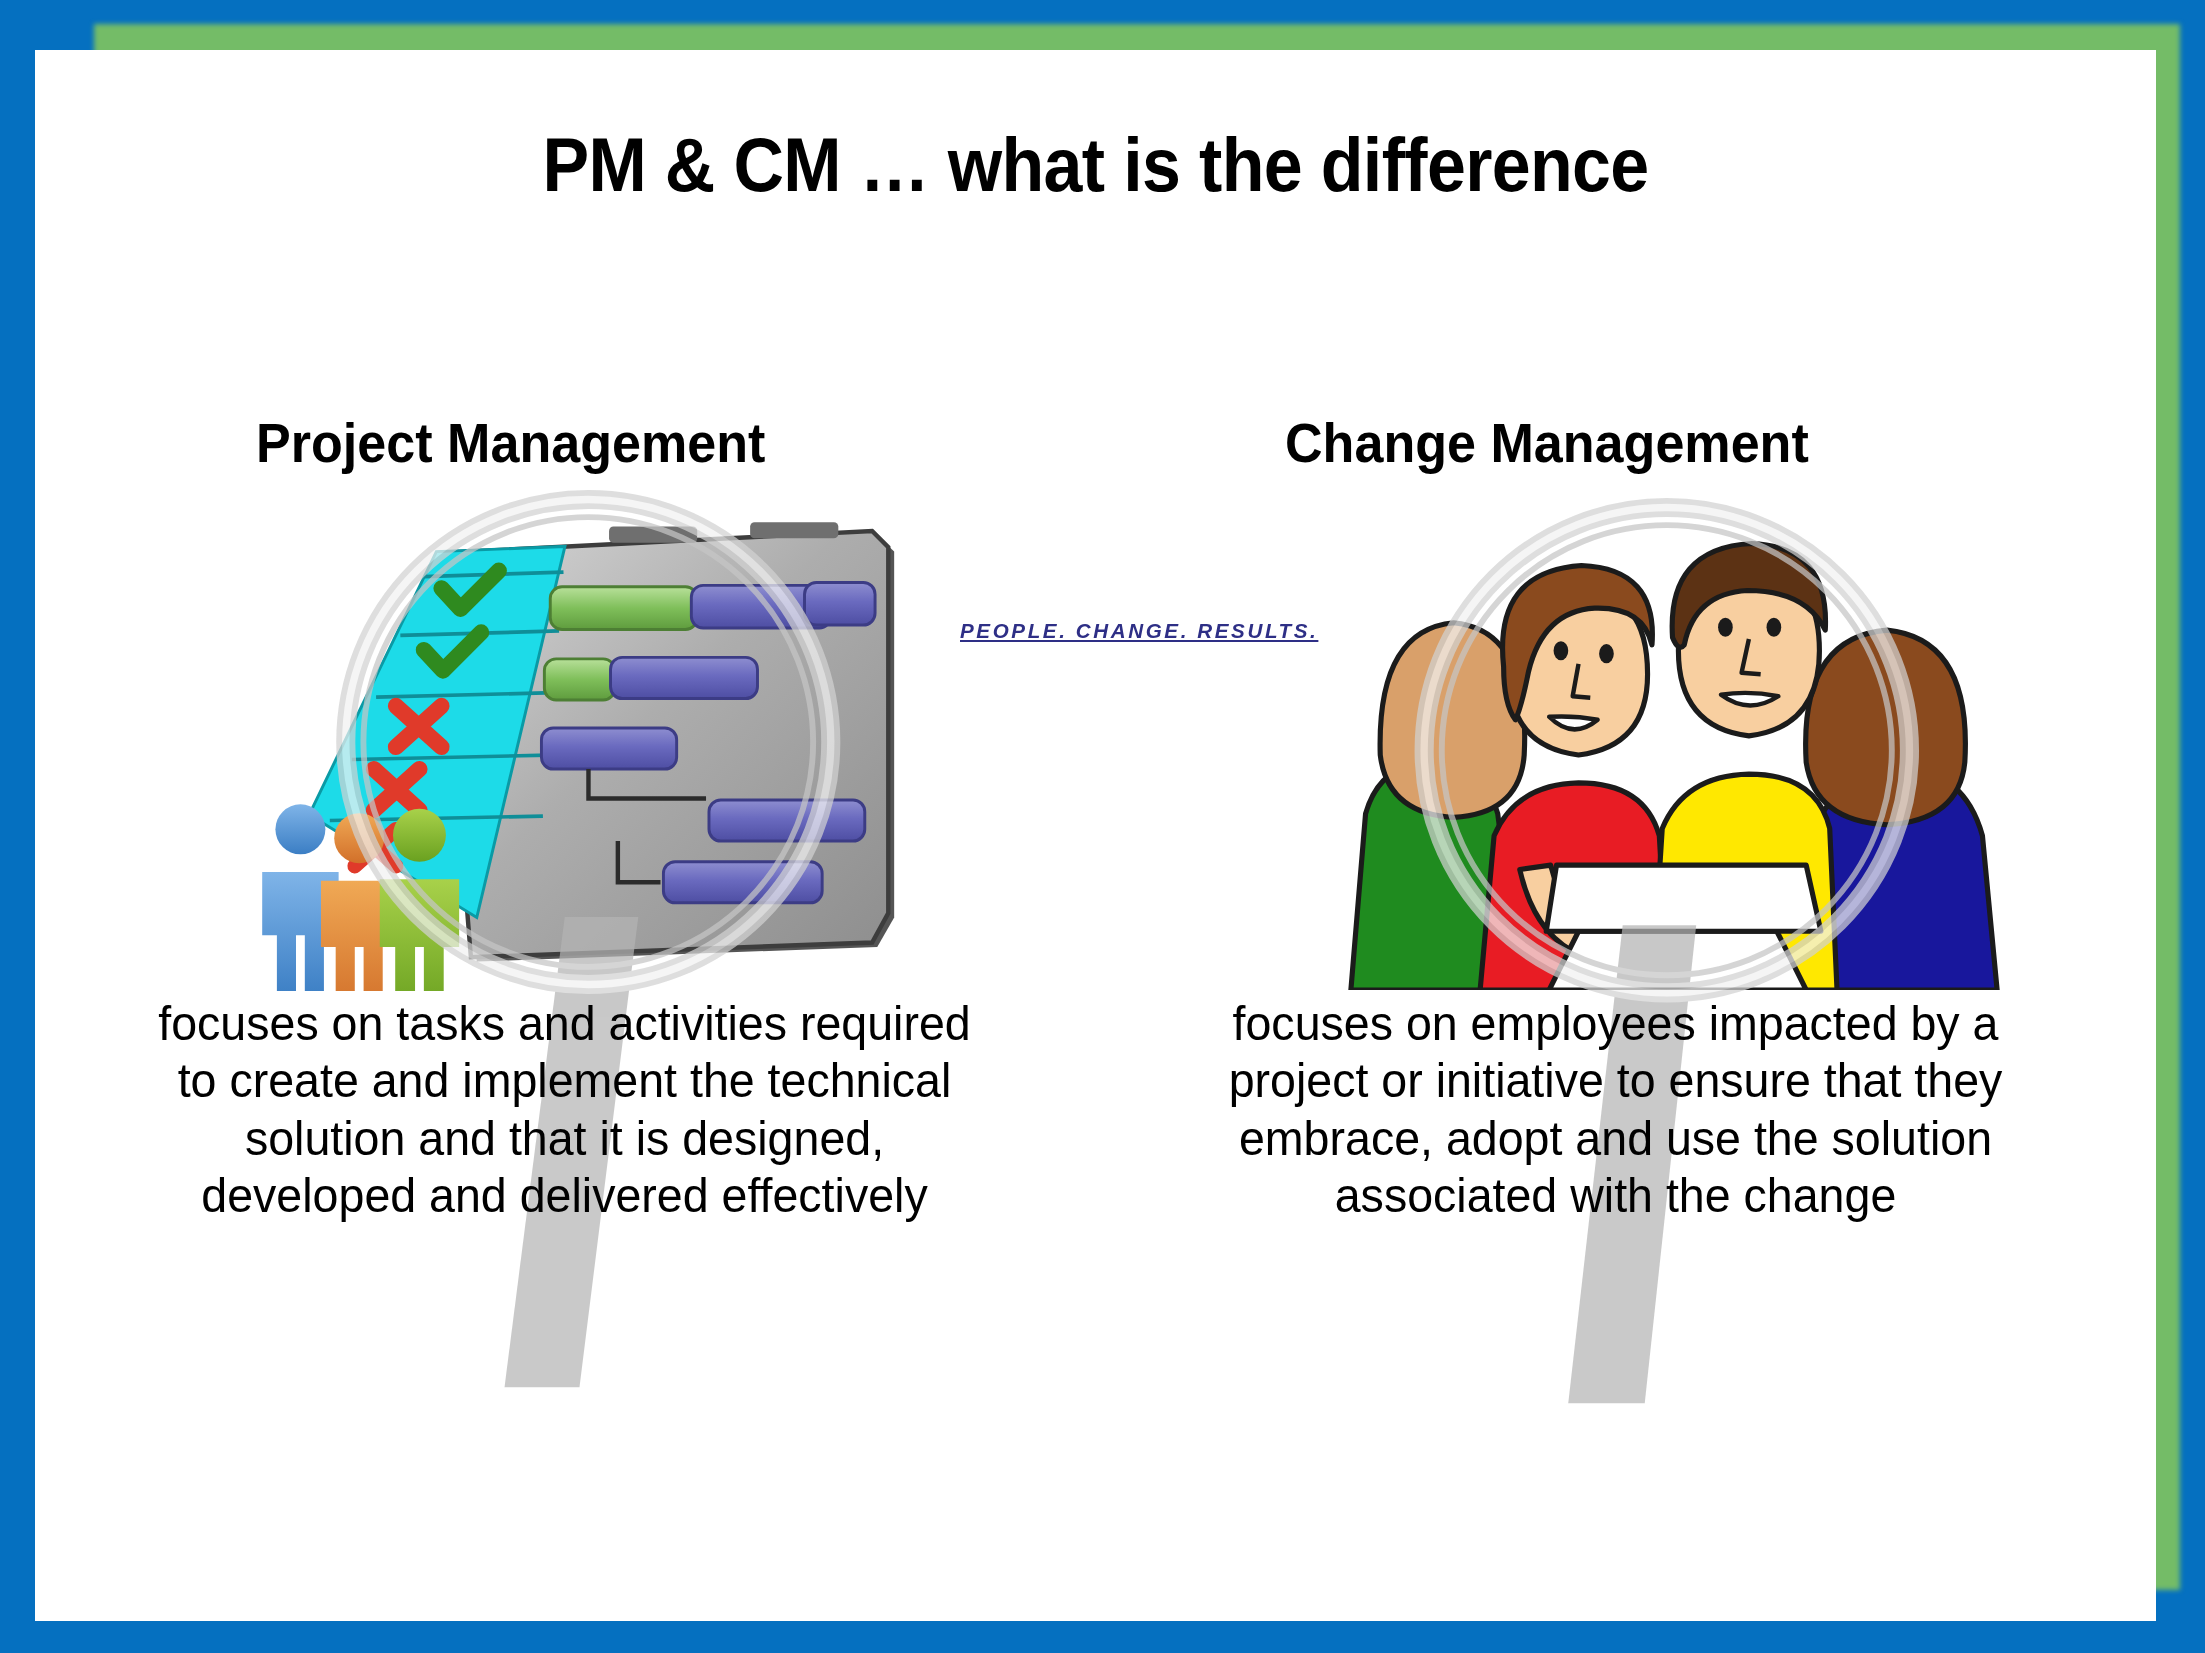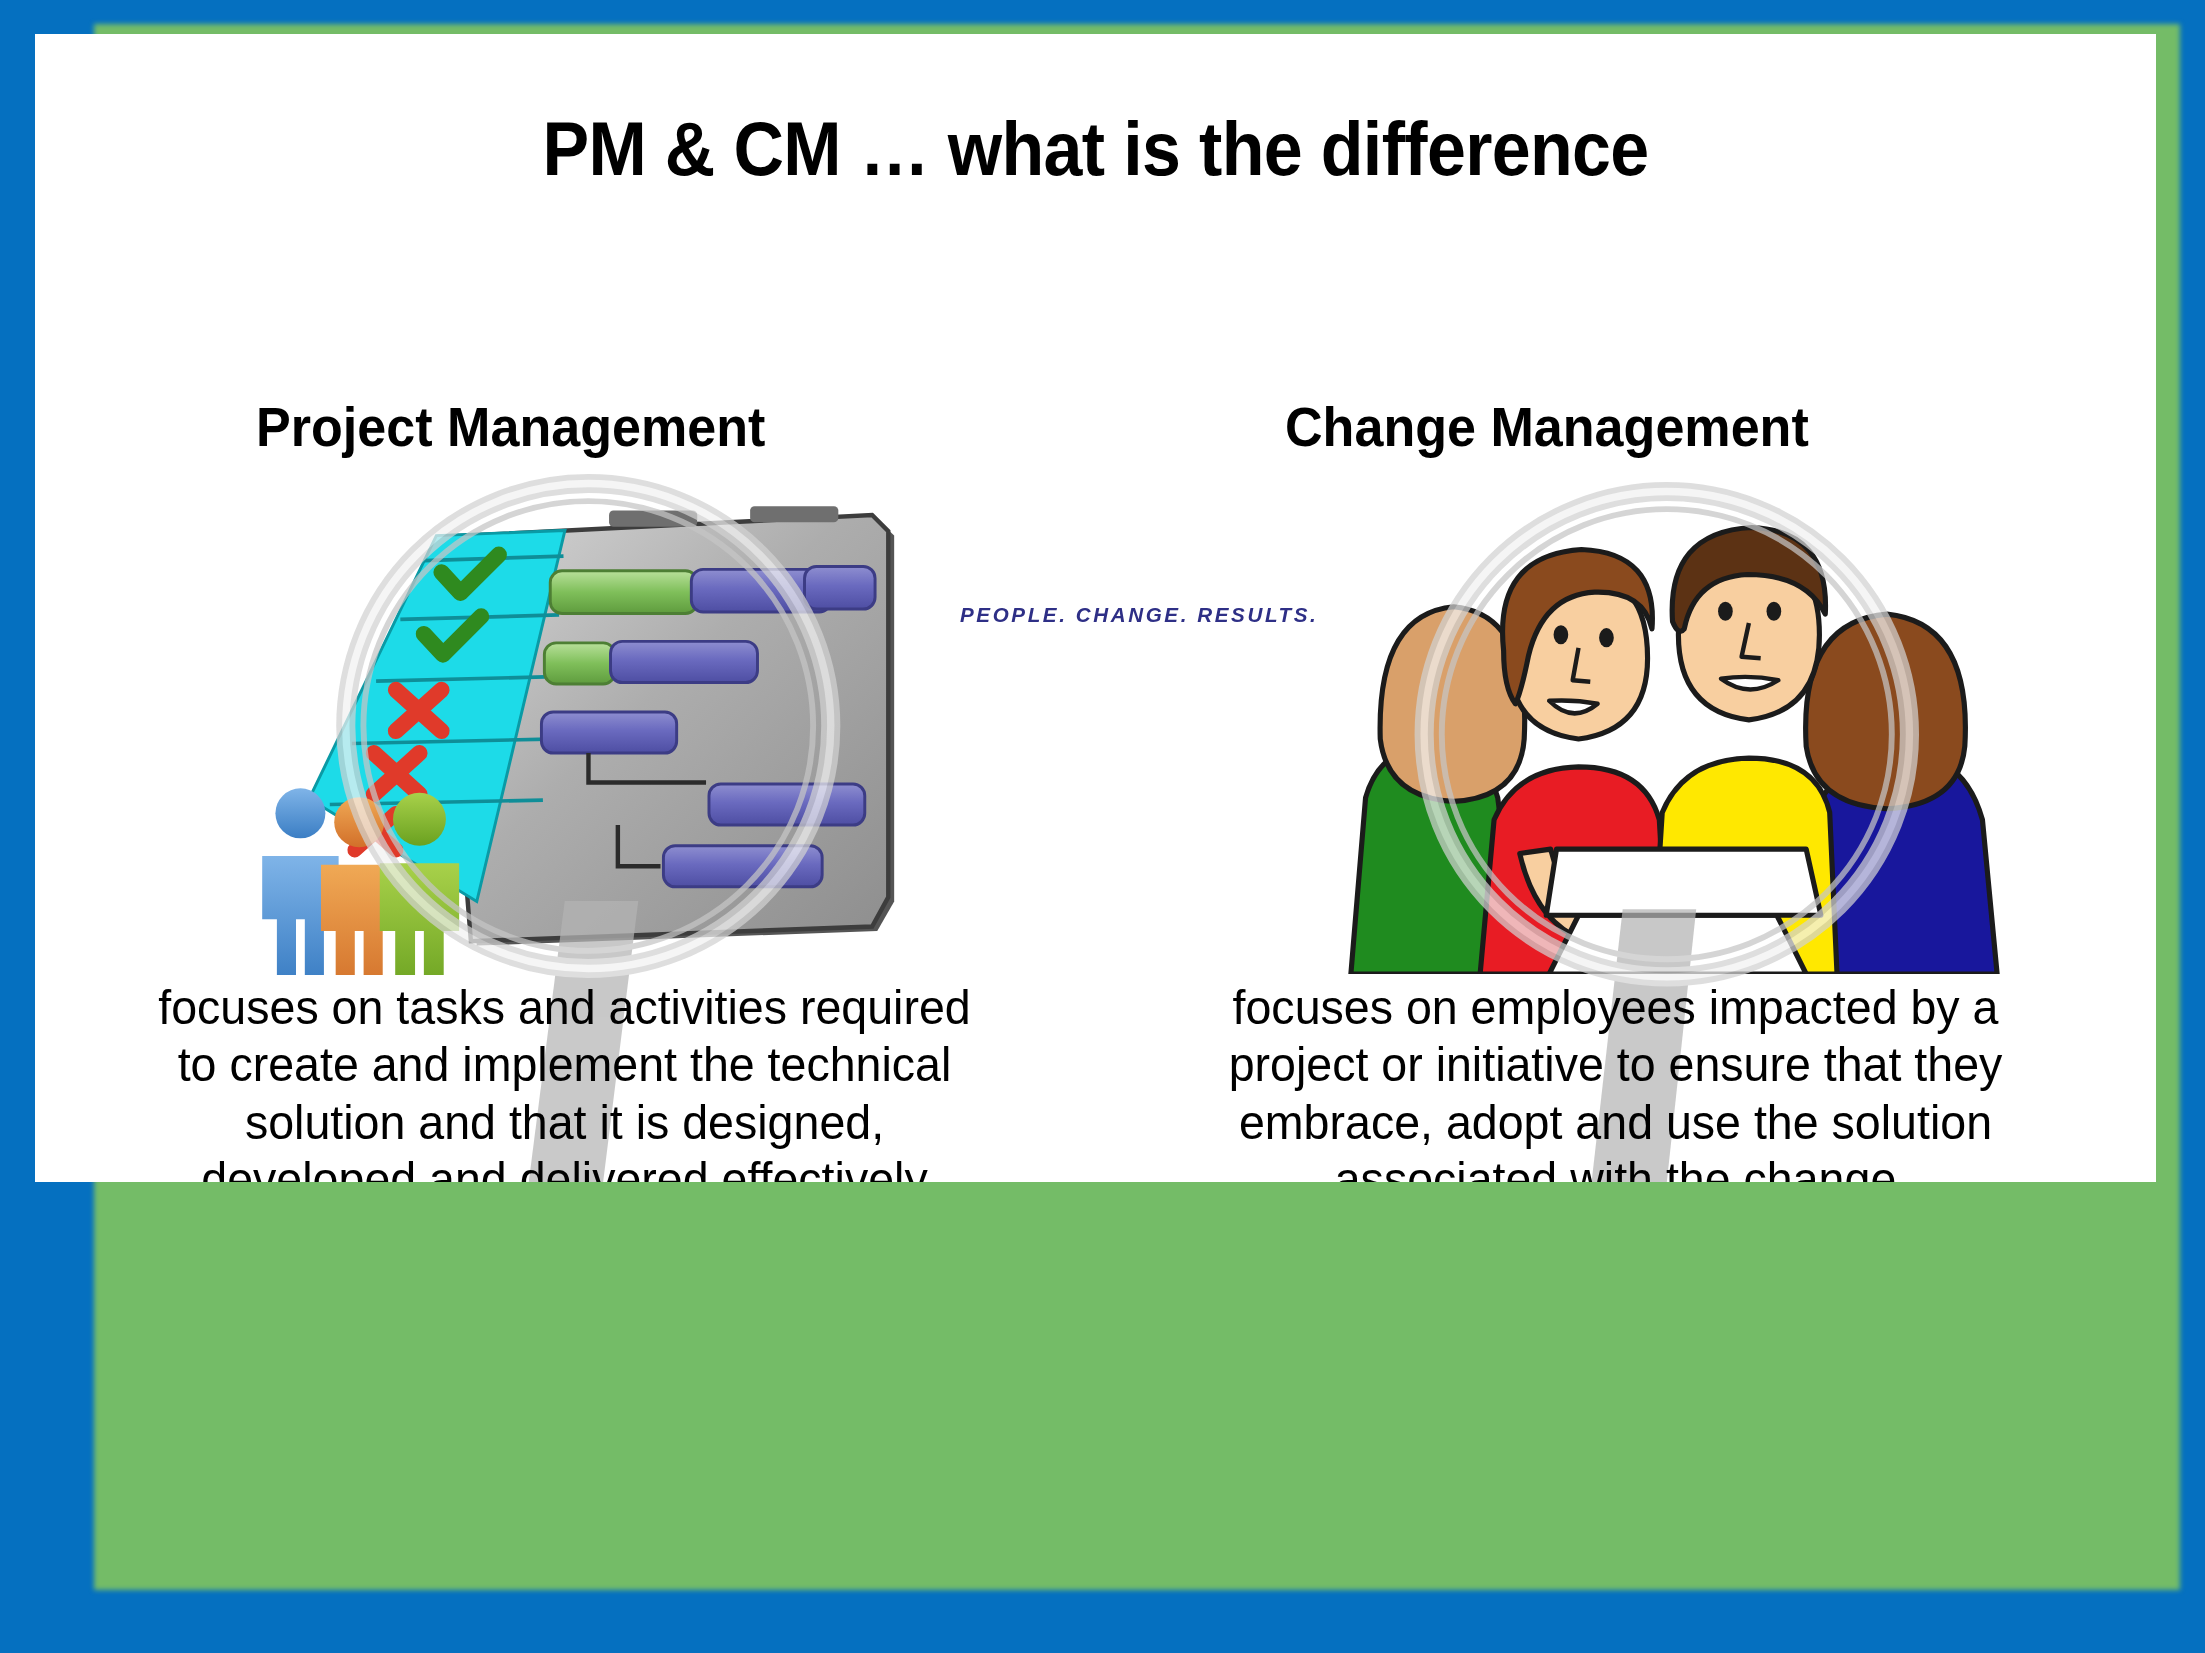--- a/index.html
+++ b/index.html
@@ -29,23 +29,23 @@
     left: 94px;
     top: 23.5px;
     width: 2086px;
     height: 1566px;
     background: #74bc67;
     filter: blur(2.9px);
   }
   #canvas {
     position: absolute;
     left: 35px;
-    top: 34px;
+    top: 50px;
     width: 2121px;
-    height: 1148px;
+    height: 1571px;
     background: #ffffff;
     overflow: hidden;
   }
 
   
   #title {
     position: absolute;
     left: 0;
     top: 71px;
     width: 2121px;
@@ -273,21 +273,21 @@
           <path d="M300 470 L640 470 L660 560 L286 560 Z" fill="#ffffff"></path>
         </g>
       </svg>
     </div>
 
     <div id="body-left" class="col-body">focuses on tasks and activities required to create and implement the technical solution and that it is designed, developed and delivered effectively</div>
 
     <div id="body-right" class="col-body">focuses on employees impacted by a project or initiative to ensure that they embrace, adopt and use the solution associated with the change</div>
 
     <div id="prosci-logo" style="color: rgb(46, 47, 134);">
-      <div id="prosci-tag" style="color: rgb(46, 47, 134);">PEOPLE. CHANGE. RESULTS.</div>
+      <div id="prosci-tag" style="color: rgb(46, 47, 134); text-decoration: underline;">PEOPLE. CHANGE. RESULTS.</div>
     </div>
 
     <div id="mag-left" class="magnifier">
       <svg viewBox="0 0 760 1320" width="559" height="970">
         <g opacity="0.72">
 
           <path d="M330 600 L430 600 L350 1240 L248 1240 Z" fill="#b4b4b4"></path>
 
           <circle cx="362" cy="362" r="330" fill="none" stroke="#d2d2d2" stroke-width="26"></circle>
           <circle cx="362" cy="362" r="330" fill="none" stroke="#f2f2f2" stroke-width="10"></circle>

